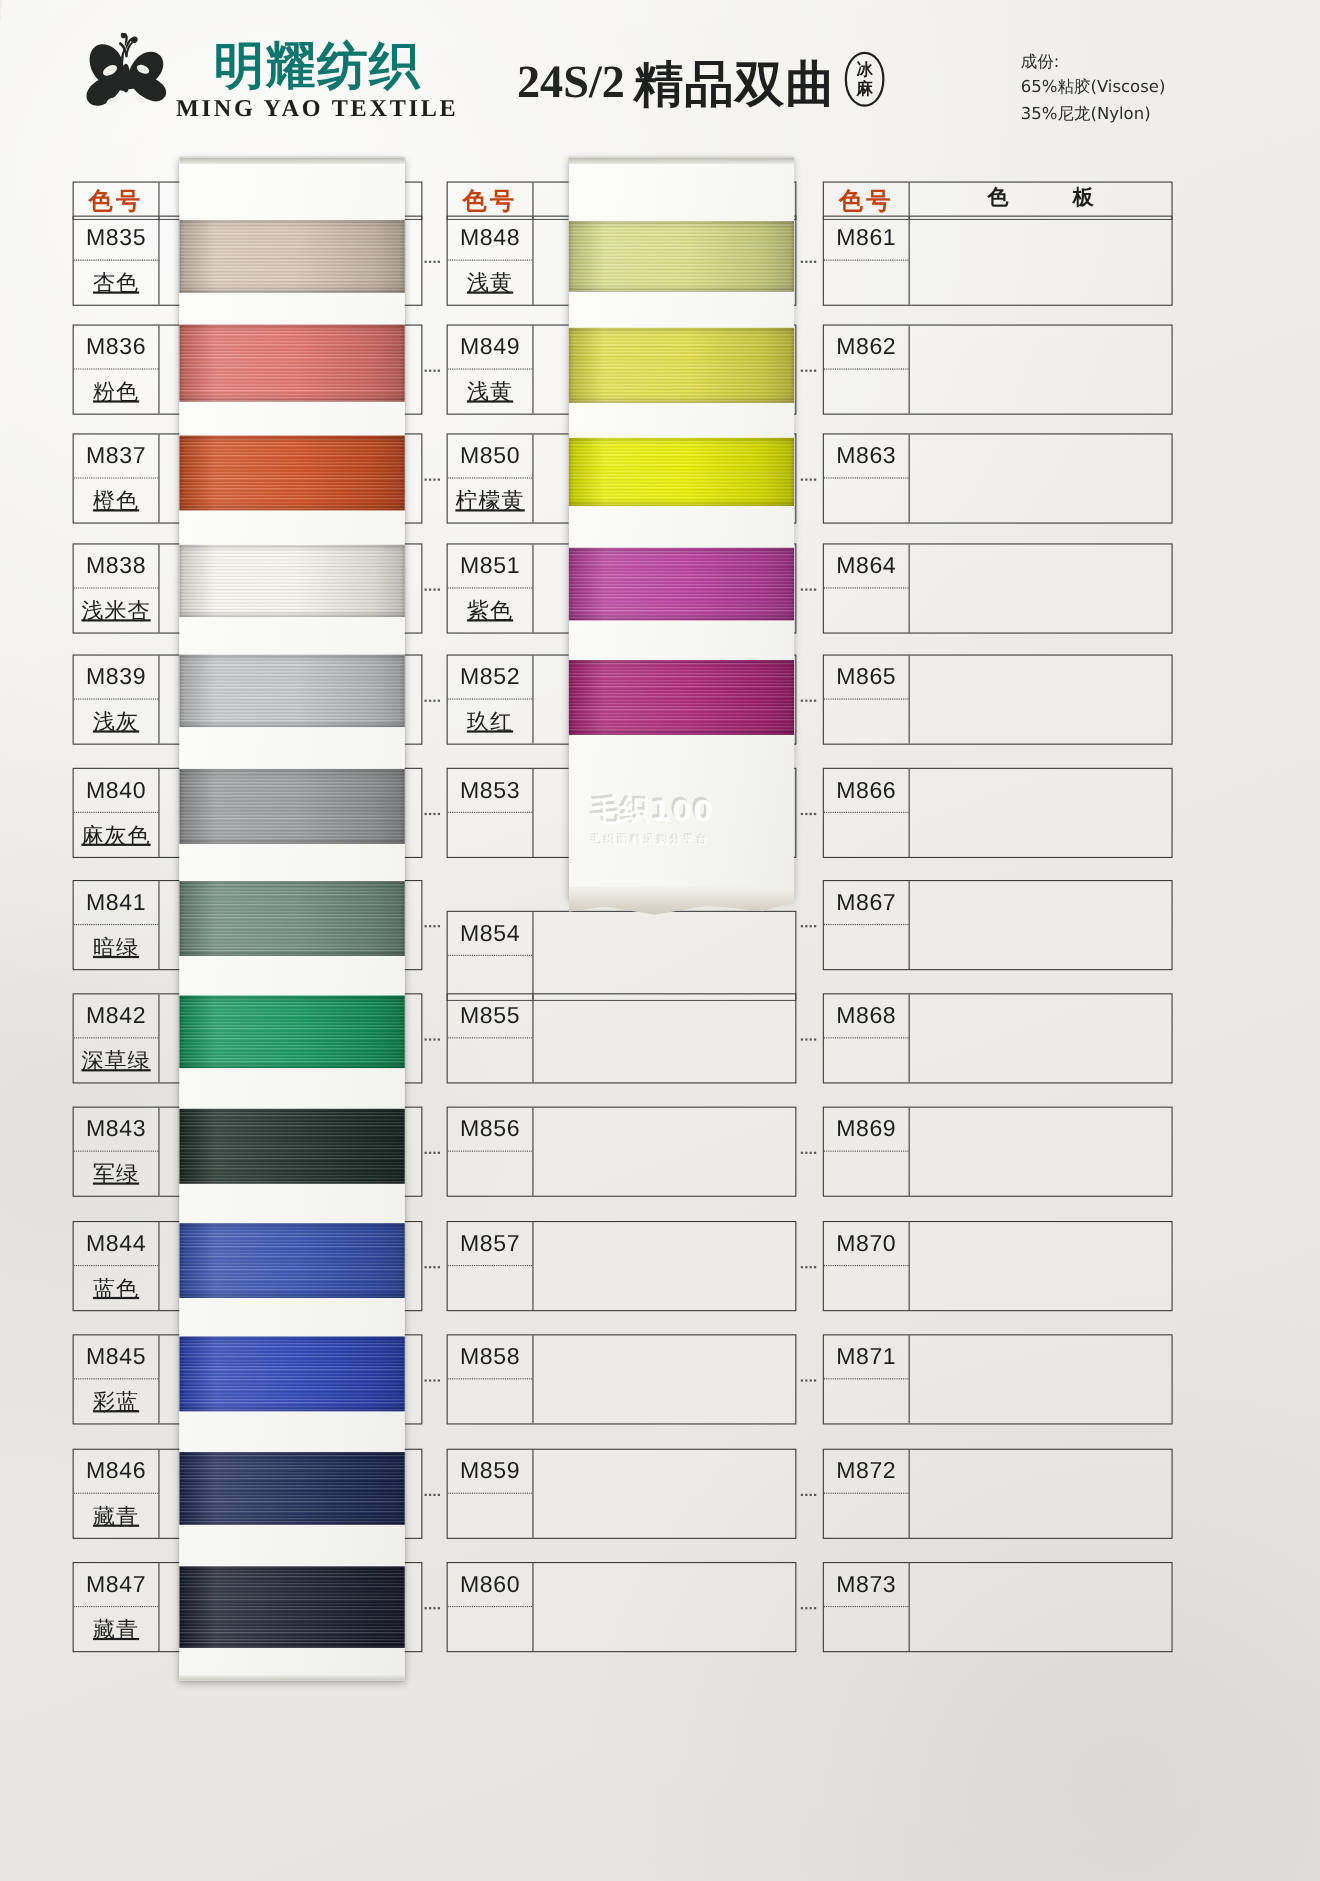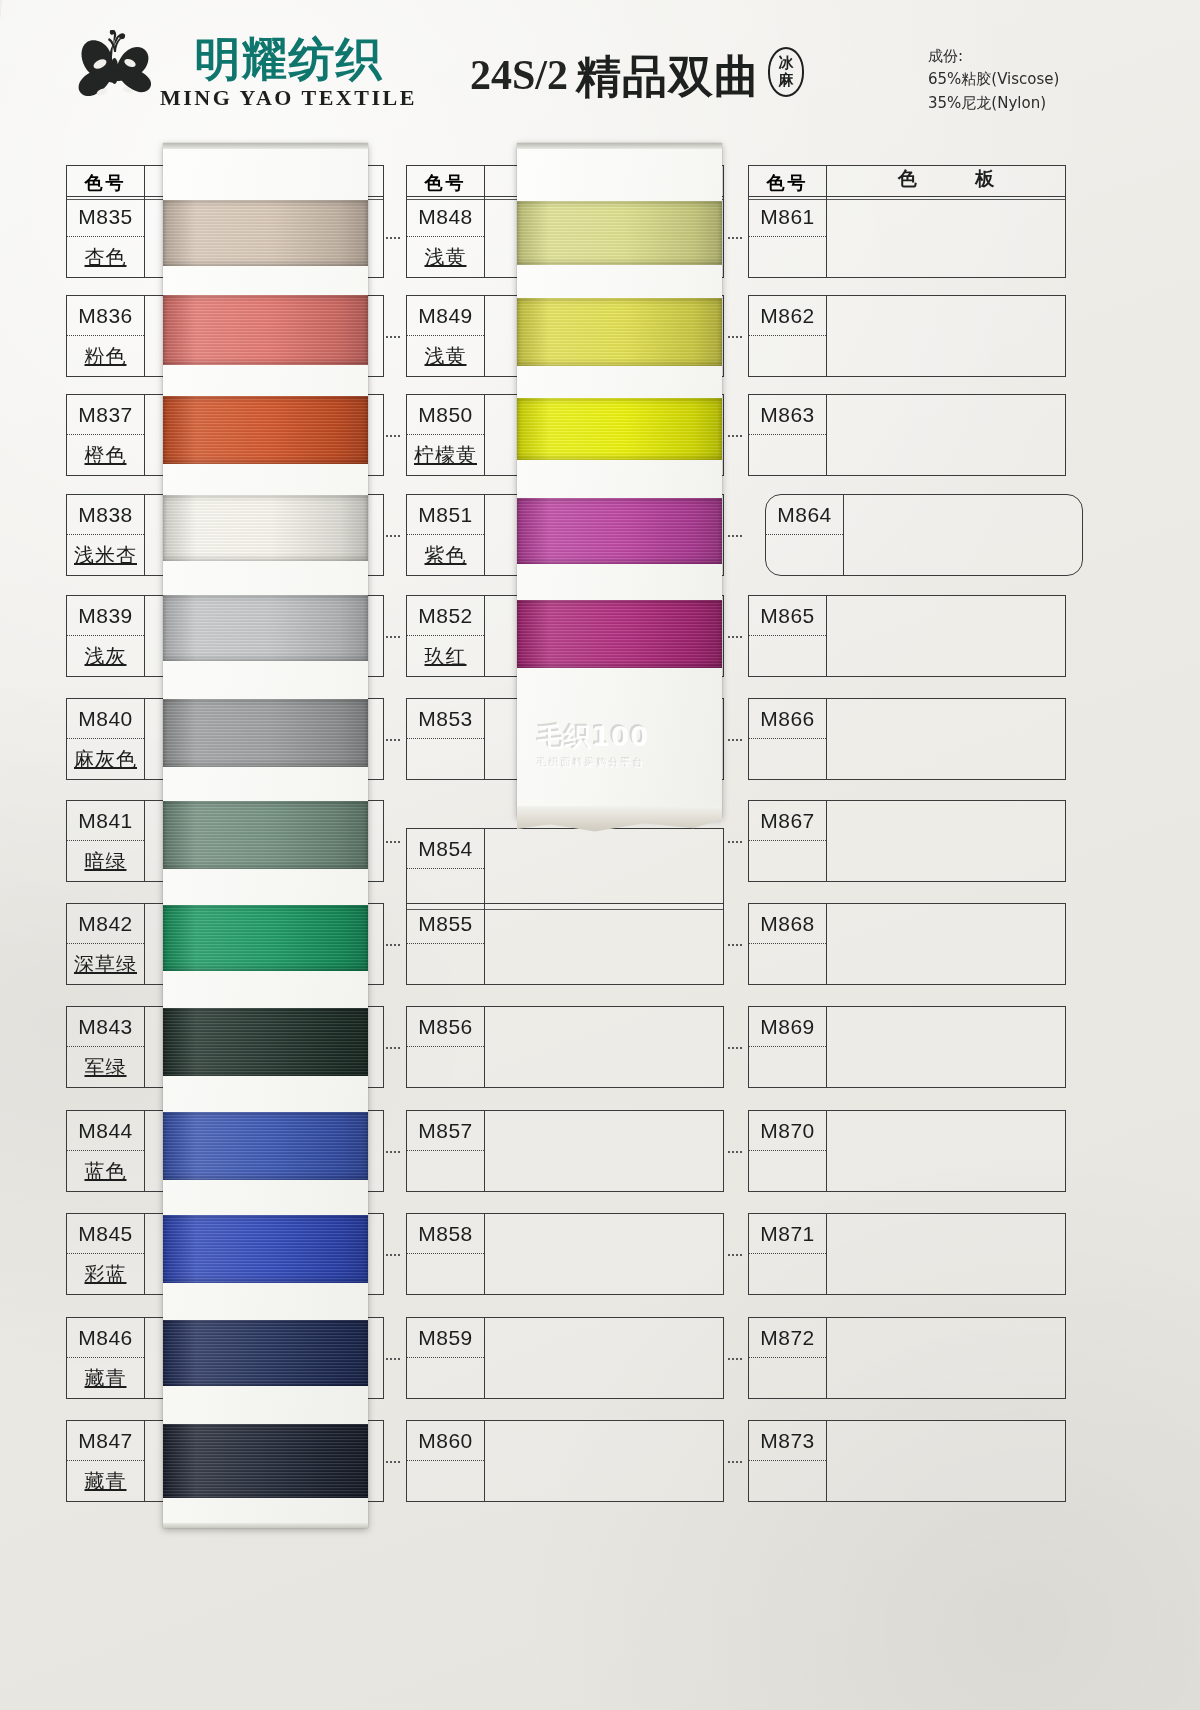--- a/index.html
+++ b/index.html
@@ -98,21 +98,21 @@
   .cell-code {
     width: 78px; flex: 0 0 78px;
     border-right: 1.6px solid #3a3c3b;
     display: flex; flex-direction: column;
   }
   .cell-swatch { flex: 1 1 auto; }
 
   .hdr-label {
     flex: 1; display: flex; align-items: center; justify-content: center;
     font-family: "DejaVu Sans", sans-serif;
-    font-size: 18px; font-weight: 600; color: #000000; letter-spacing: 3px;
+    font-size: 22px; font-weight: 600; color: #c2410c; letter-spacing: 3px;
   }
   .hdr-swatch {
     flex: 1; display: flex; align-items: center; justify-content: center;
     font-family: "DejaVu Sans", sans-serif;
     font-size: 19px; font-weight: 600; color: #1e201f;
     letter-spacing: 26px; text-indent: 26px;
   }
 
   .data-row { height: 82px; }
   .code-top, .code-bot {
@@ -466,21 +466,21 @@
         </div>
         <div class="cell-swatch"></div>
       </div>
       <div class="data-row" style="top: 394px; left: 0px; width: 100%;">
         <div class="cell-code">
           <div class="code-top">M863</div>
           <div class="code-bot"></div>
         </div>
         <div class="cell-swatch"></div>
       </div>
-      <div class="data-row" style="top: 494px; left: 17px; width: 100%; border-radius: 16px;">
+      <div class="data-row" style="top: 494px; left: 0px; width: 100%;">
         <div class="cell-code">
           <div class="code-top">M864</div>
           <div class="code-bot"></div>
         </div>
         <div class="cell-swatch"></div>
       </div>
       <div class="data-row" style="top: 595px; left: 0px; width: 100%;">
         <div class="cell-code">
           <div class="code-top">M865</div>
           <div class="code-bot"></div>

